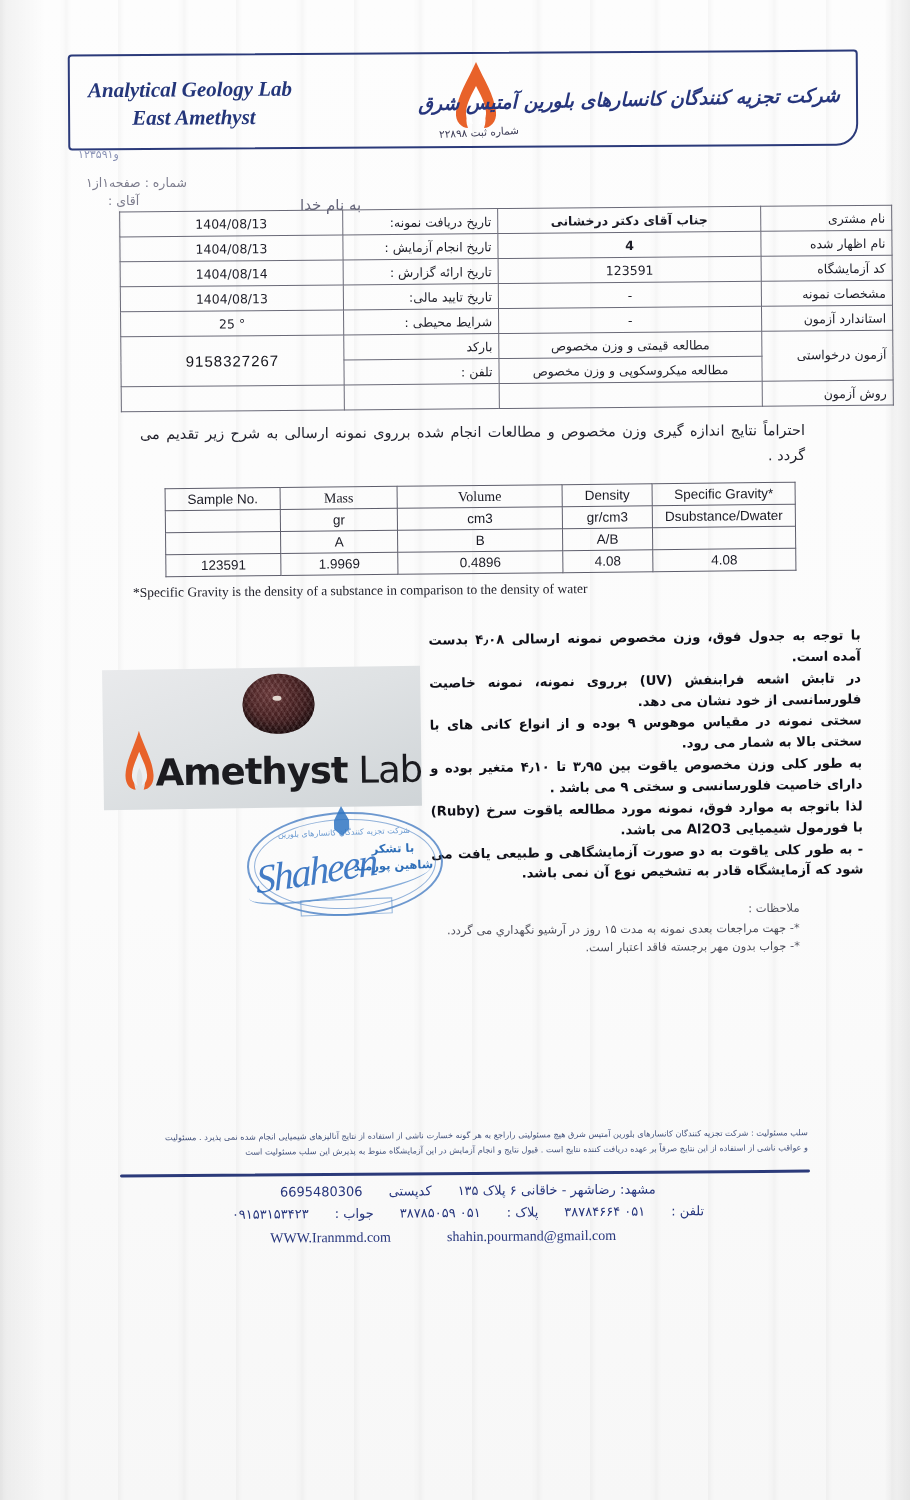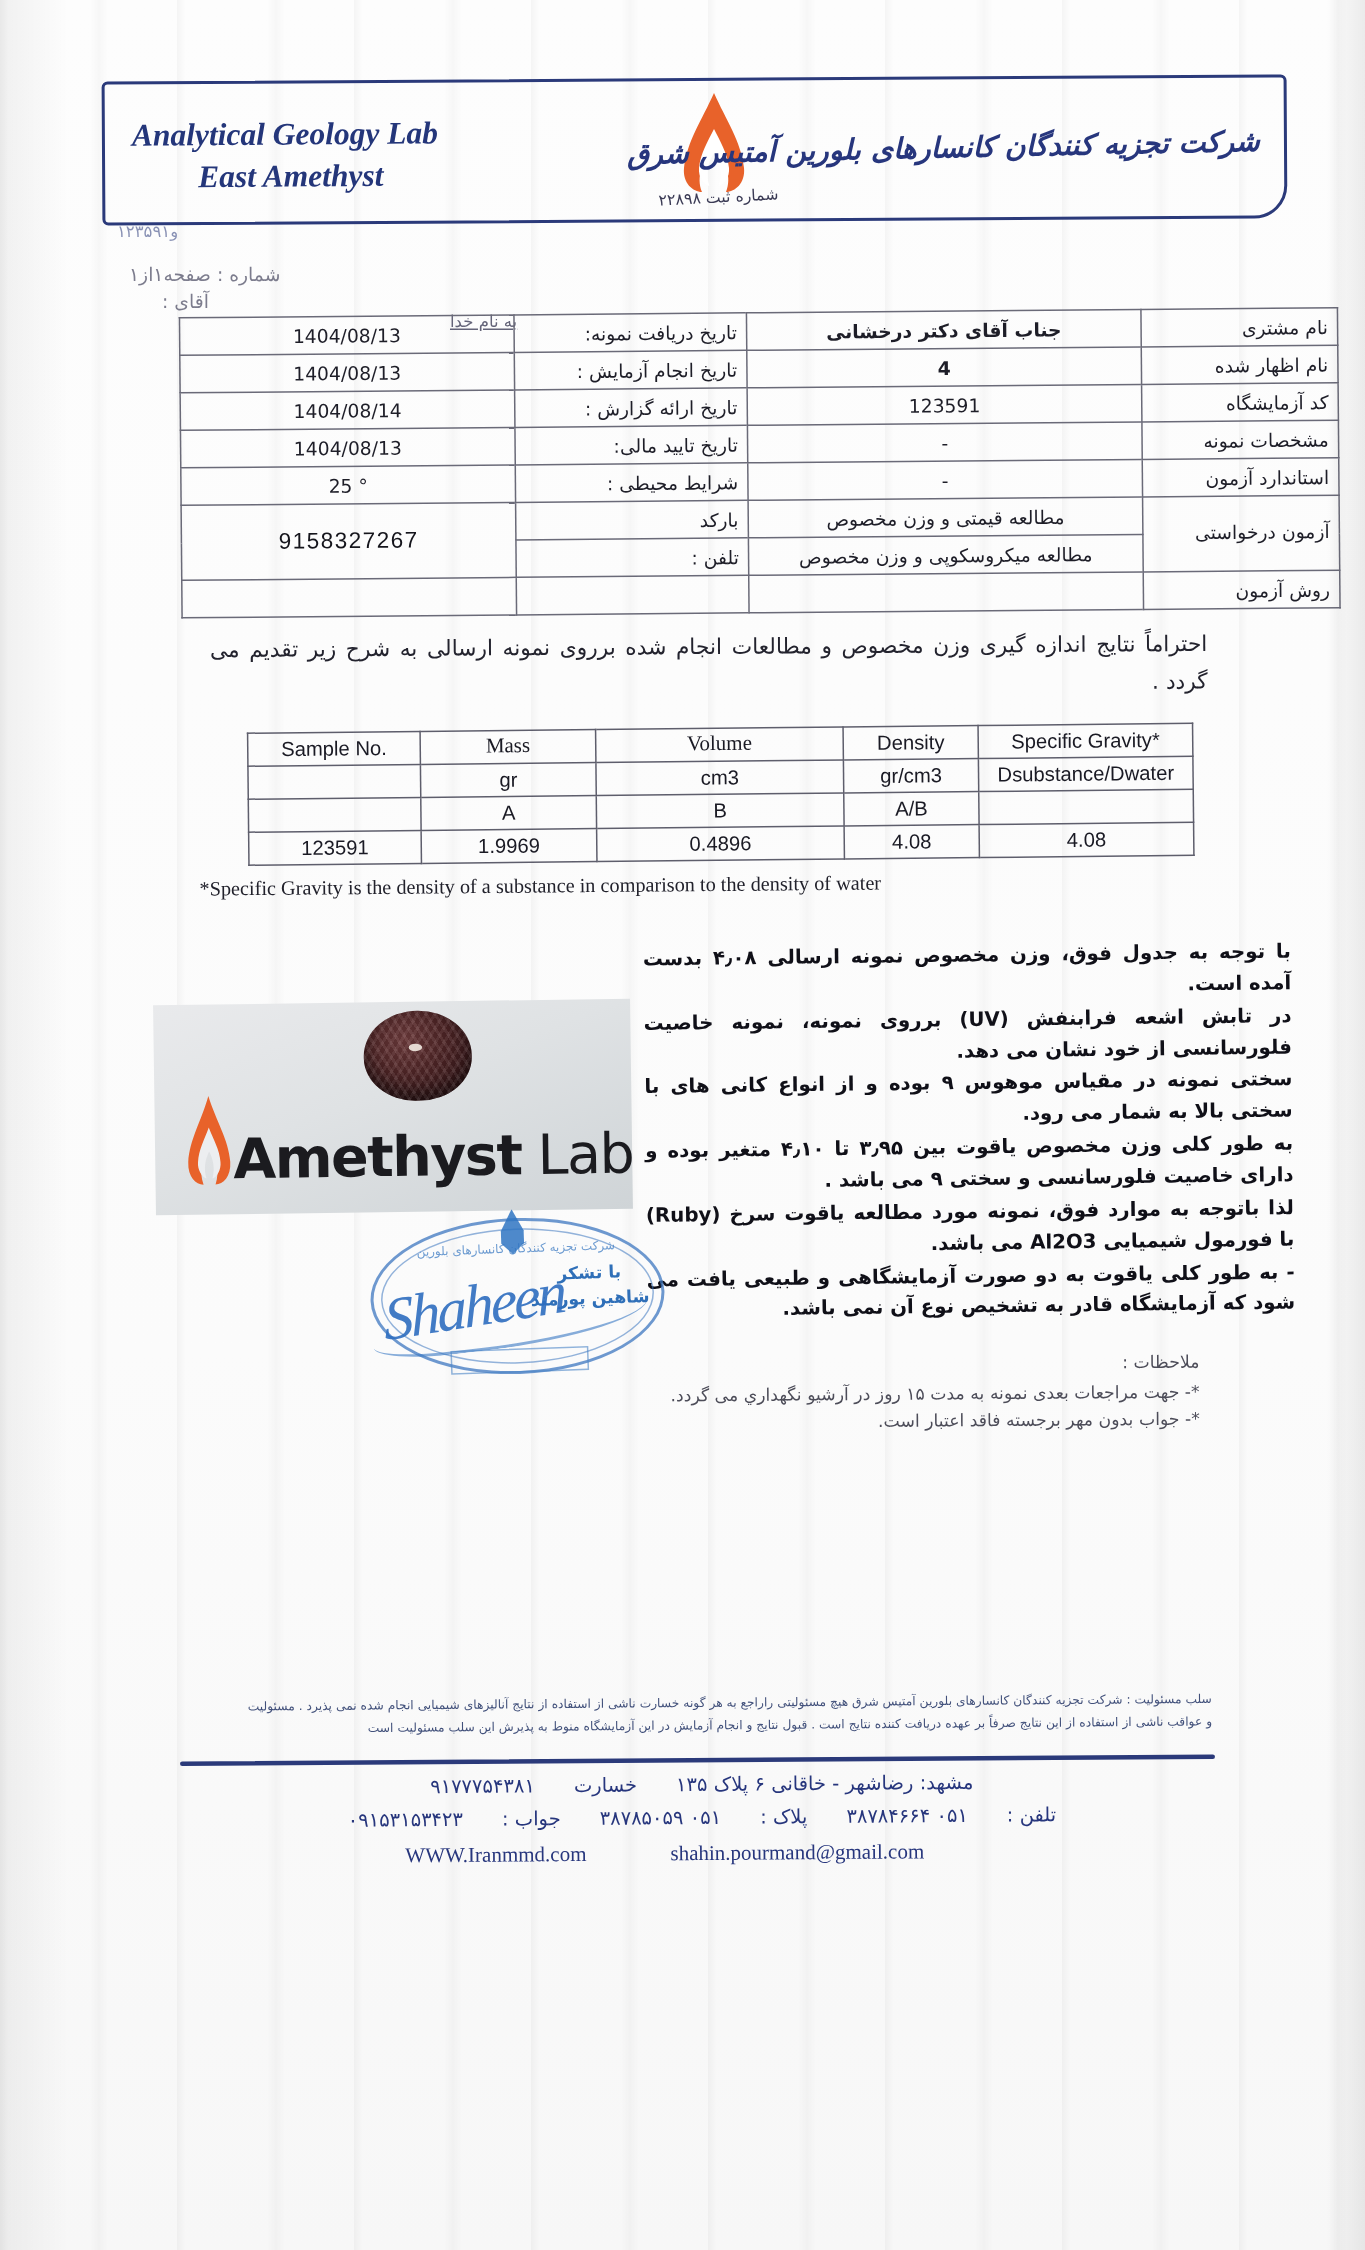--- a/index.html
+++ b/index.html
@@ -113,27 +113,26 @@
     color: #5d5d72;
     font-family: "DejaVu Sans", sans-serif;
     font-size: 12.5px;
     opacity: 0.8;
   }
   .meta-number { left: 86px; top: 175px; text-align: center; }
   .meta-date   { left: 108px; top: 193px; }
 
   .bismillah {
     position: absolute;
-    left: 300px; top: 208px;
+    left: 300px; top: 196px;
     direction: rtl;
     color: #4a4a62;
     font-family: "DejaVu Sans", sans-serif;
-    font-size: 11px;
+    font-size: 15px;
     opacity: 0.85;
-    text-decoration: underline;
   }
 
   
   .info-table {
     position: absolute;
     left: 120px; top: 208px;
     width: 720px;
     border-collapse: collapse;
     direction: rtl;
     transform: rotate(-0.5deg);
@@ -599,22 +598,22 @@
 
   <div class="disclaimer">
     <div>سلب مسئولیت : شرکت تجزیه کنندگان کانسارهای بلورین آمتیس شرق هیچ مسئولیتی راراجع به هر گونه خسارت ناشی از استفاده از نتایج آنالیزهای شیمیایی انجام شده نمی پذیرد . مسئولیت</div>
     <div>و عواقب ناشی از استفاده از این نتایج صرفاً بر عهده دریافت کننده نتایج است .  قبول نتایج و انجام آزمایش در این آزمایشگاه منوط به پذیرش این سلب مسئولیت است</div>
   </div>
   <div class="footer-rule"></div>
 
   <div class="footer-contact">
     <div class="fc-row">
       <span>مشهد: رضاشهر - خاقانی ۶ پلاک ۱۳۵</span>
-      <span>خسارت</span>
-      <span>۹۱۷۷۷۵۴۳۸۱</span>
+      <span>کدپستی</span>
+      <span>6695480306</span>
     </div>
     <div class="fc-row">
       <span>تلفن :</span>
       <span>۰۵۱  ۳۸۷۸۴۶۶۴</span>
       <span>پلاک :</span>
       <span>۰۵۱  ۳۸۷۸۵۰۵۹</span>
       <span>جواب :</span>
       <span>۰۹۱۵۳۱۵۳۴۲۳</span>
     </div>
     <div class="fc-web">

